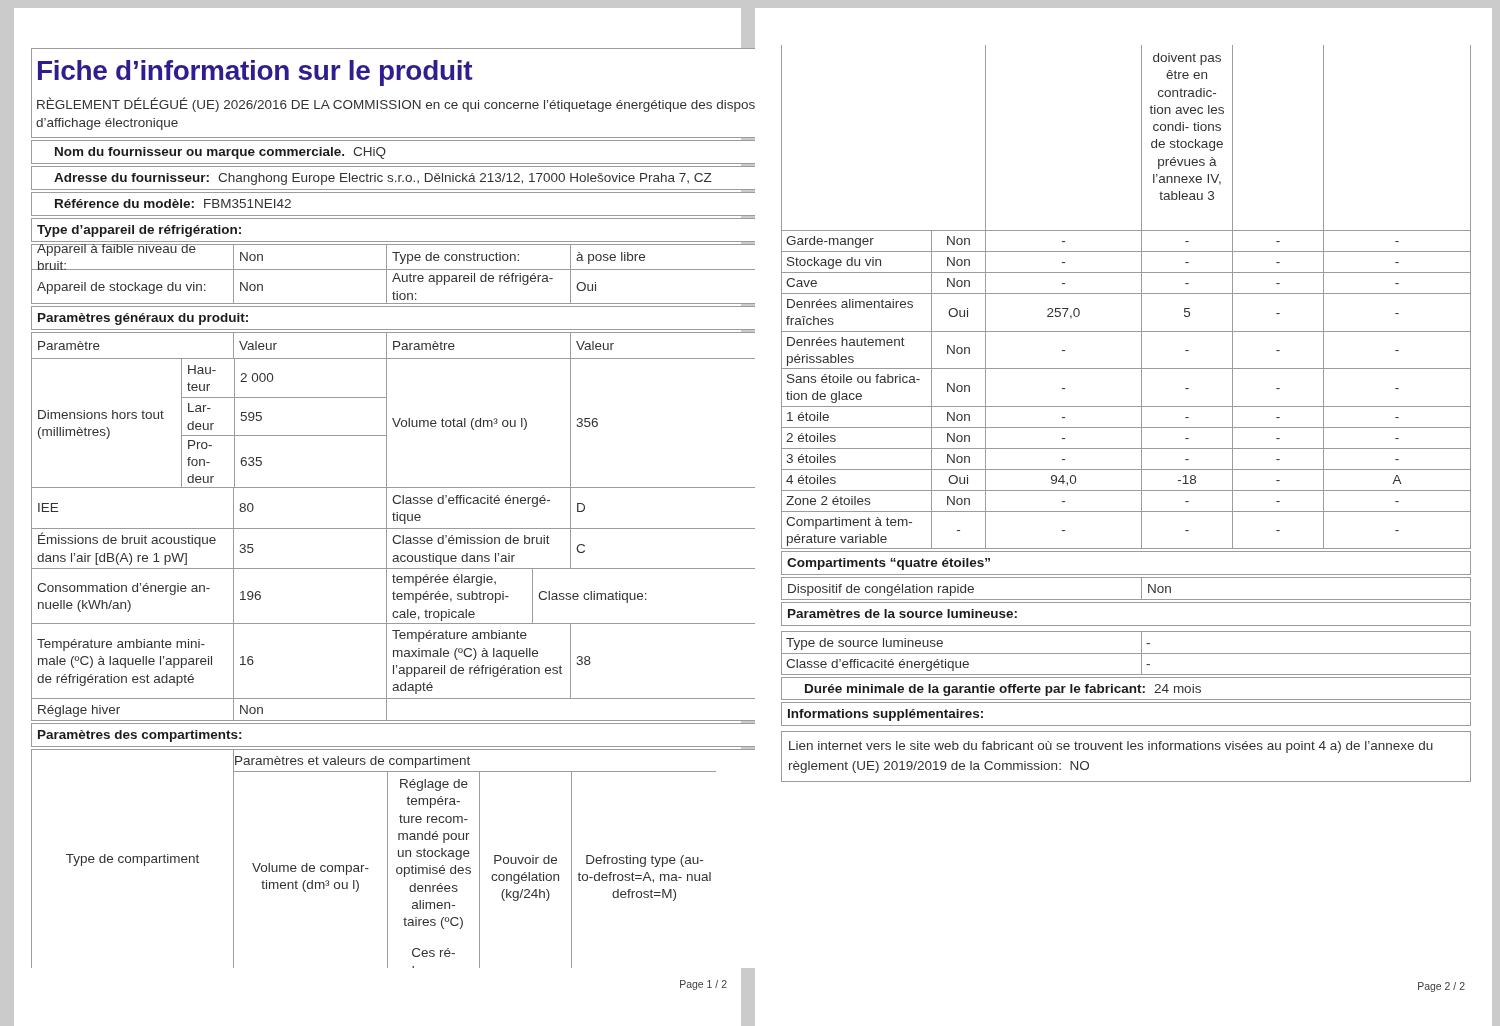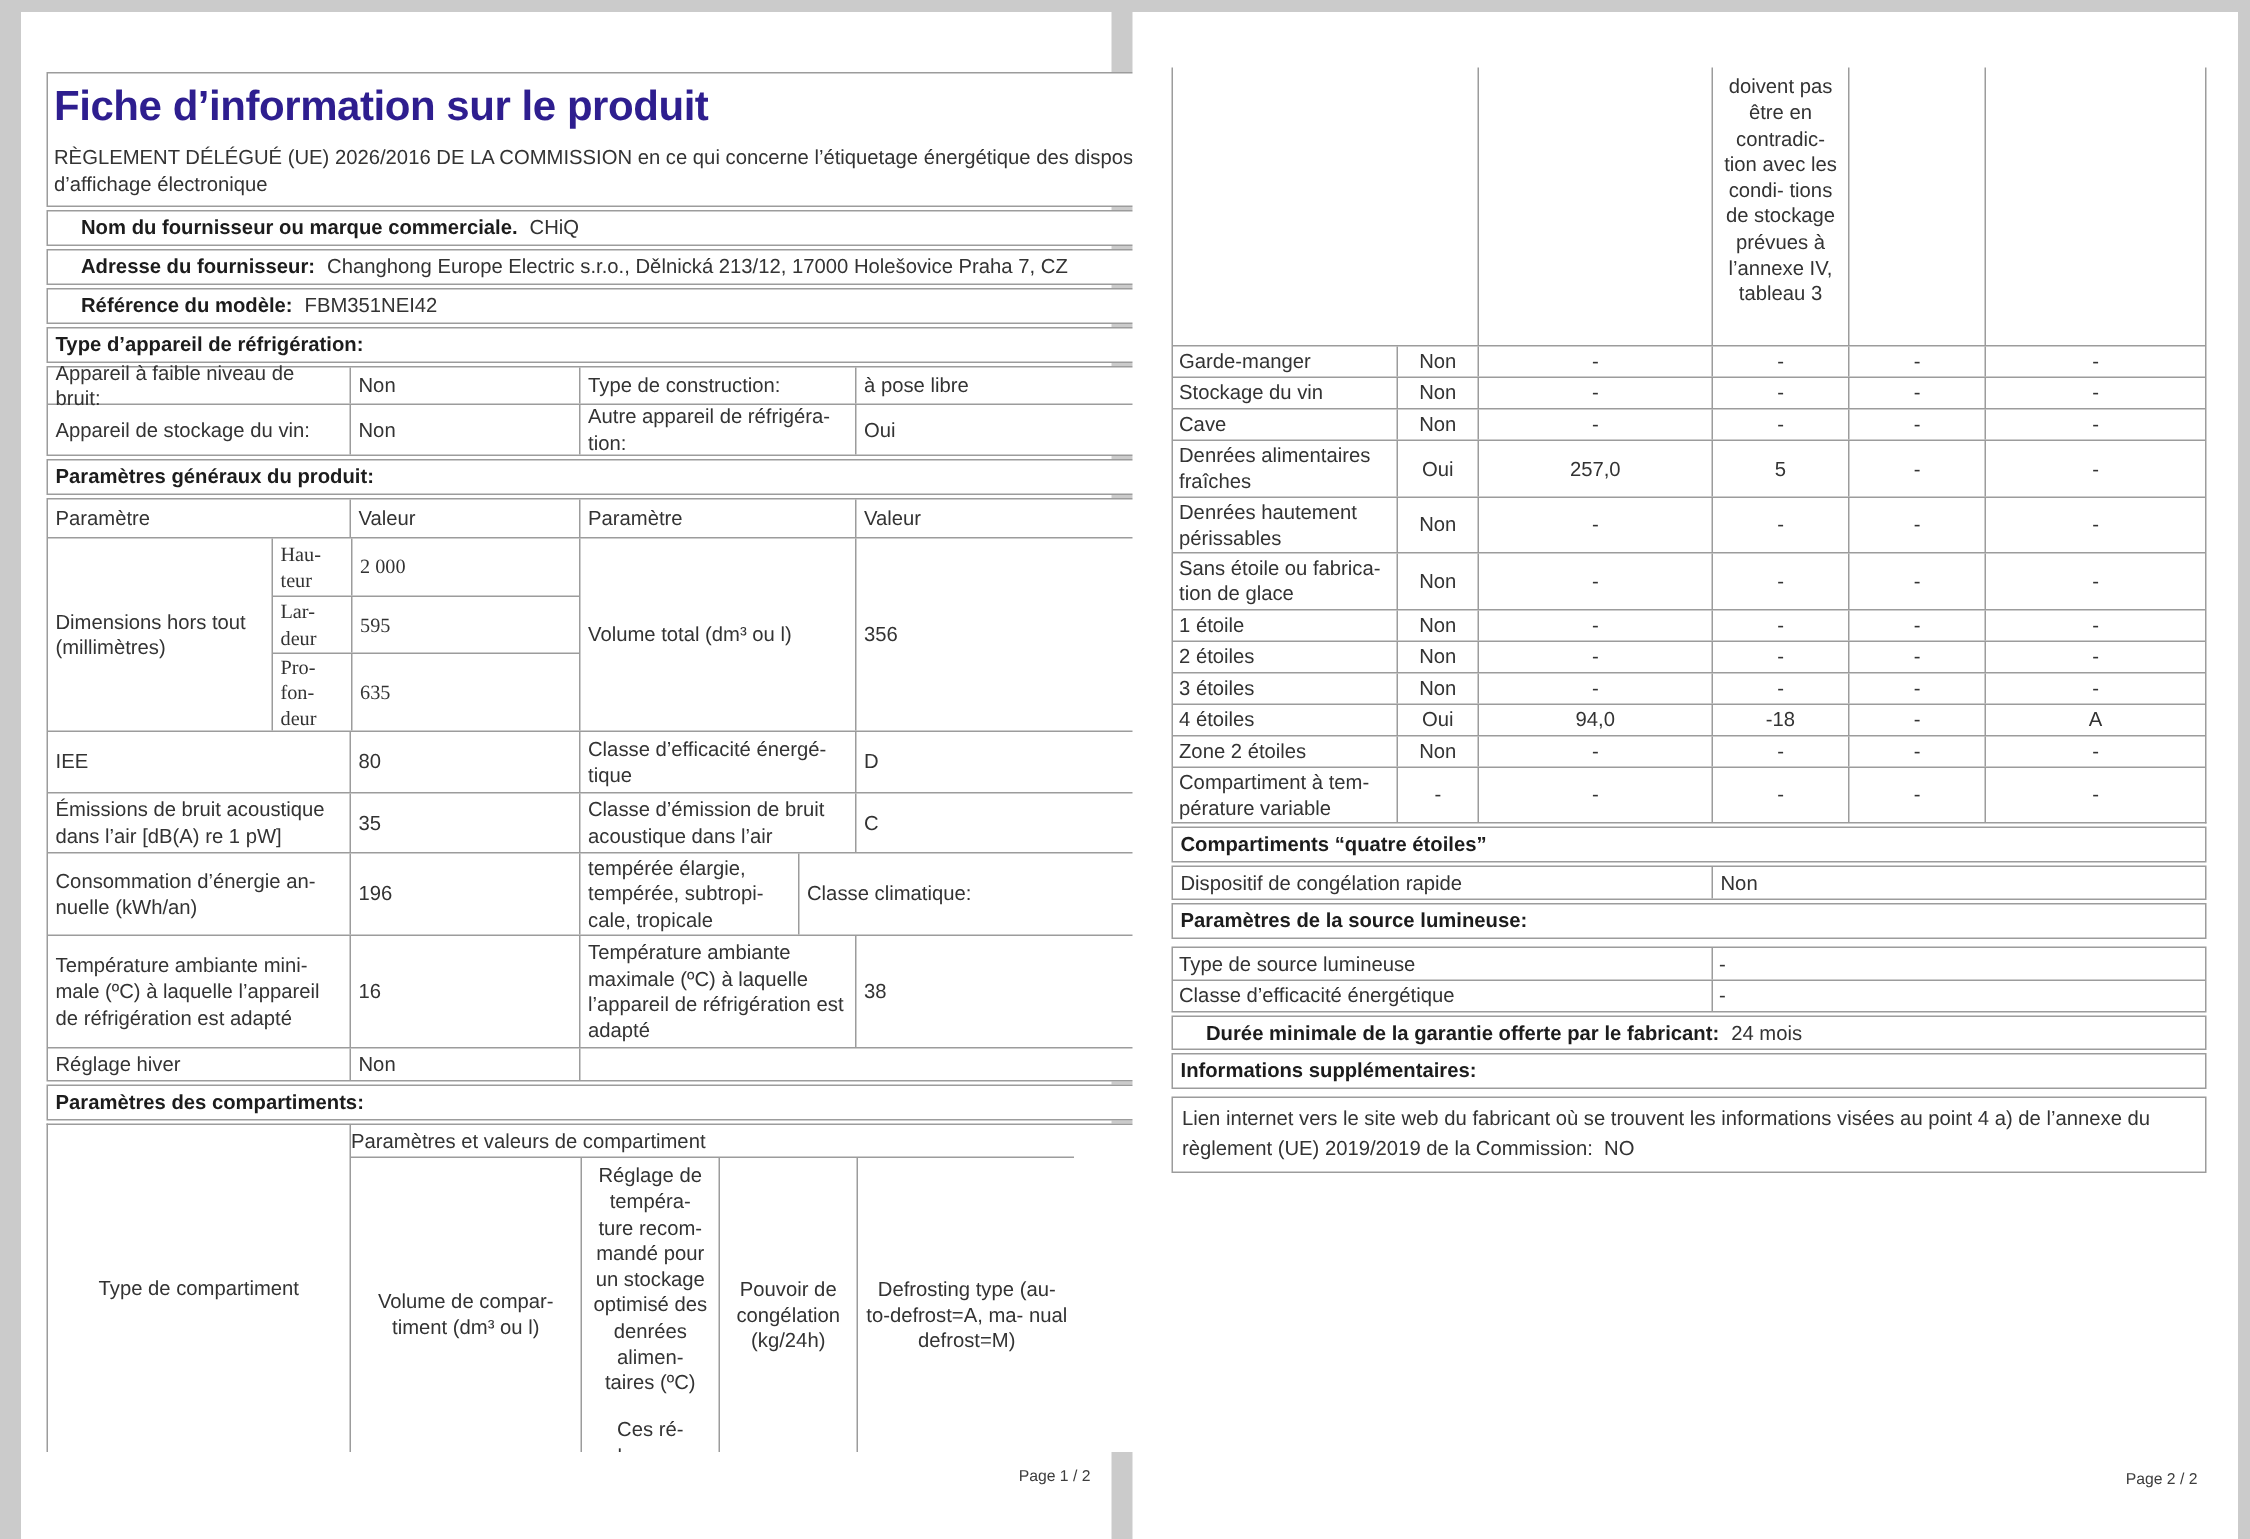--- a/index.html
+++ b/index.html
@@ -45,21 +45,21 @@
   .w184{width:184px;flex:none;}
   .w146{width:146px;flex:none;}
   .w149{width:149px;flex:none;}
   .w330{width:330px;flex:none;}
   .w92{width:92px;flex:none;}
   
   .h24{height:24px;}.h25{height:25px;}.h34{height:34px;}
   .h41{height:41px;}.h40{height:40px;}.h55{height:55px;}.h75{height:75px;}.h22{height:22px;}
   .dims{height:129px;}
   .dim-mid{width:205px;flex:none;display:flex;flex-direction:column;border-left:1px solid var(--bc);}
-  .dim-sub{display:flex;flex:none;font-family:Liberation Serif, serif;}
+  .dim-sub{display:flex;flex:none;}
   .dim-sub + .dim-sub{border-top:1px solid var(--bc);}
   .ds1{height:38px;}.ds2{height:38px;}.ds3{height:52px;}
   .dim-sub .c:first-child{width:52px;flex:none;}
   .dim-sub .c:last-child{width:152px;flex:none;border-left:1px solid var(--bc);}
   
   .comp-tbl{height:219px;border-bottom:none;display:flex;overflow:hidden;}
   .comp-right{width:483px;flex:none;display:flex;flex-direction:column;border-left:1px solid var(--bc);}
   .comp-span{height:22px;border-bottom:1px solid var(--bc);display:flex;align-items:center;text-align:center;flex:none;}
   .comp-cols{display:flex;flex:1;}
   .reglage{display:block;text-align:center;padding-top:3px;}

